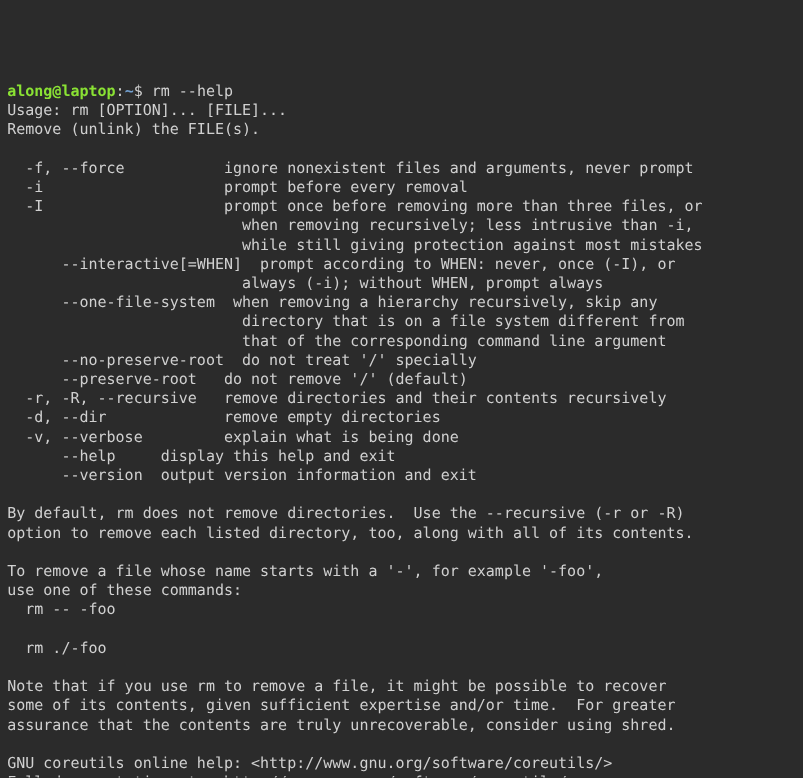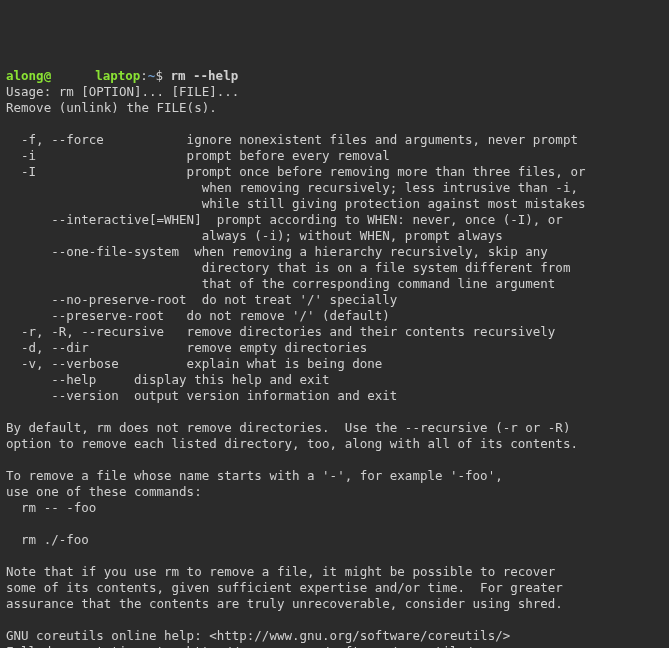--- a/index.html
+++ b/index.html
@@ -19,39 +19,37 @@
       white-space: pre;
       line-height: 1.28;
     }
     .prompt-user {
       color: #8ae234;
       font-weight: bold;
     }
     .prompt-host {
       color: #8ae234;
       font-weight: bold;
-      margin-left: 44px;
     }
     .prompt-at {
       color: #8ae234;
       font-weight: bold;
     }
     .prompt-colon {
       color: #d0d0d0;
     }
     .prompt-path {
       color: #729fcf;
       font-weight: bold;
     }
     .prompt-symbol {
       color: #d0d0d0;
     }
     .command {
       color: #d0d0d0;
-      font-weight: bold;
     }
     .output {
       color: #d0d0d0;
     }
   </style>
 </head>
 <body>
 
 
 

